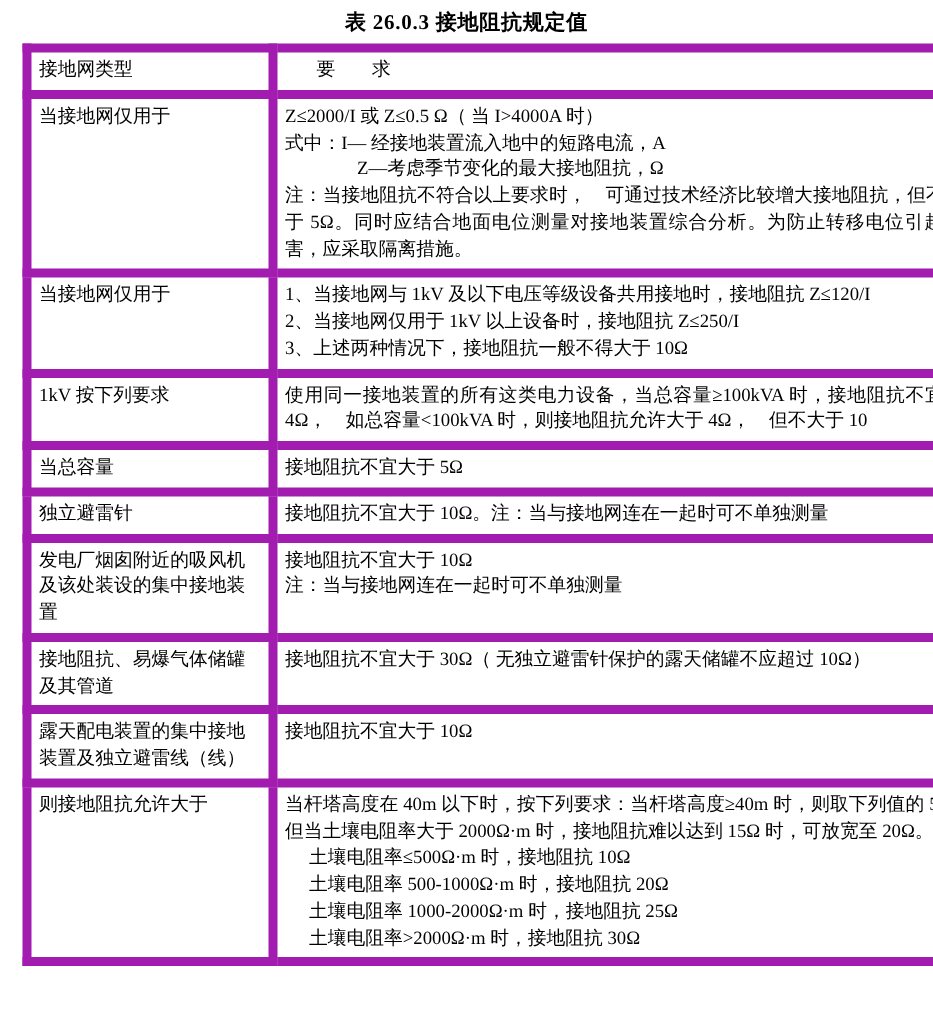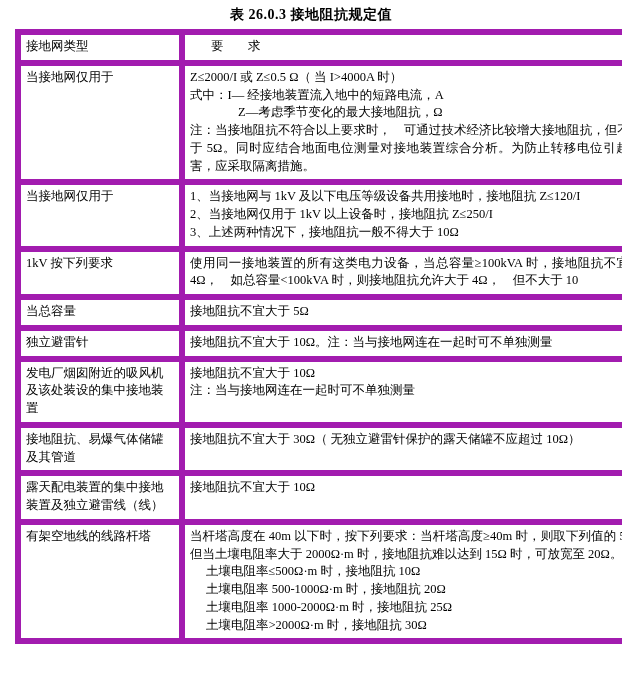--- a/index.html
+++ b/index.html
@@ -125,21 +125,21 @@
             <span class="line">接地阻抗不宜大于 30Ω（ 无独立避雷针保护的露天储罐不应超过 10Ω）</span>
           </td>
         </tr>
         <tr>
           <td class="col-a">露天配电装置的集中接地装置及独立避雷线（线）</td>
           <td class="col-b just">
             <span class="line">接地阻抗不宜大于 10Ω</span>
           </td>
         </tr>
         <tr>
-          <td class="col-a">有架空地线的线路杆塔</td>
+          <td class="col-a">则接地阻抗允许大于</td>
           <td class="col-b just">
             <span class="line">当杆塔高度在 40m 以下时，按下列要求：当杆塔高度≥40m 时，则取下列值的 50%，　但当土壤电阻率大于 2000Ω·m 时，接地阻抗难以达到 15Ω 时，可放宽至 20Ω。</span>
             <span class="ind3">土壤电阻率≤500Ω·m 时，接地阻抗 10Ω</span>
             <span class="ind3">土壤电阻率 500-1000Ω·m 时，接地阻抗 20Ω</span>
             <span class="ind3">土壤电阻率 1000-2000Ω·m 时，接地阻抗 25Ω</span>
             <span class="ind3">土壤电阻率&gt;2000Ω·m 时，接地阻抗 30Ω</span>
           </td>
         </tr>
       </tbody>
   </table>

